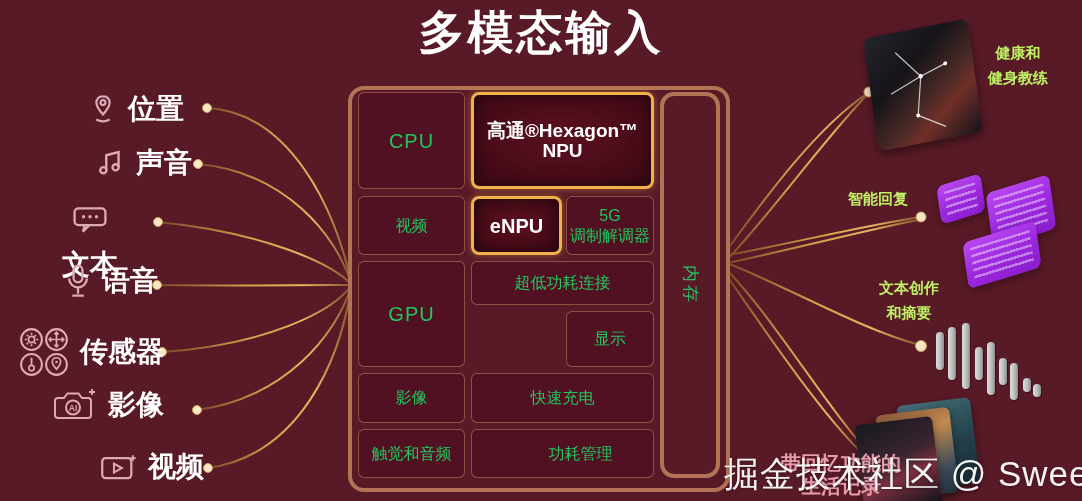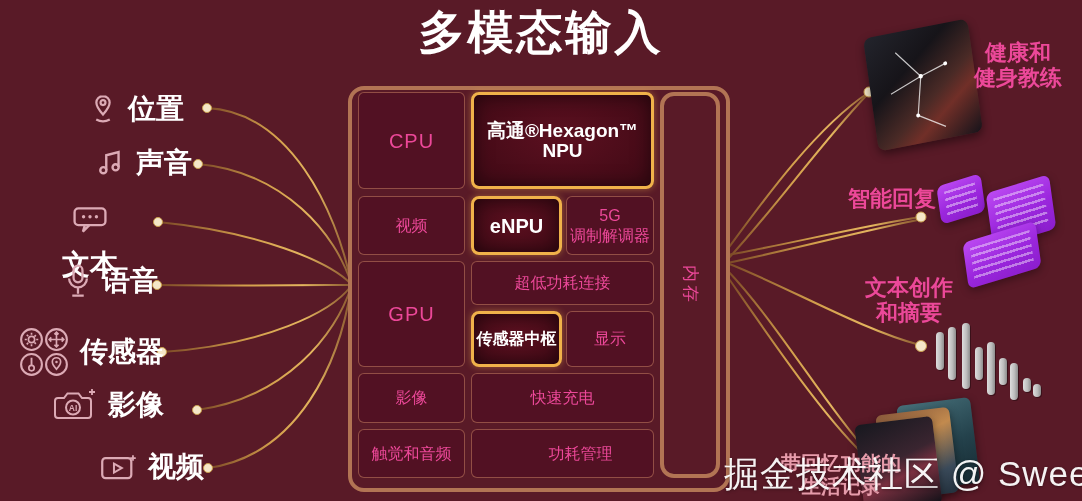--- a/index.html
+++ b/index.html
@@ -29,21 +29,21 @@
   #in-6{left:100px;top:448px;}
   
   .chip-outline{
     position:absolute;left:348px;top:86px;width:374px;height:398px;
     border:4px solid #b27454;border-radius:16px;z-index:2;
   }
   .blk{
     position:absolute;z-index:3;border-radius:6px;
     background:#521123;border:1px solid rgba(199,130,99,.55);
     display:flex;flex-direction:column;align-items:center;justify-content:center;
-    color:#ec4899;font-size:16px;line-height:20px;text-align:center;
+    color:#22c55e;font-size:16px;line-height:20px;text-align:center;
     box-sizing:border-box;
   }
   .blk.gold{
     border:3px solid #f0b24a;border-radius:8px;
     background:radial-gradient(ellipse at 50% 45%, #5c1020 0%, #420a16 85%);
     box-shadow:0 0 7px rgba(240,178,74,.45), inset 0 0 18px rgba(0,0,0,.5);
     color:#ffffff;font-weight:700;
   }
   .blk.latin{font-size:20px;letter-spacing:1px;}
   #b-cpu{left:358px;top:92px;width:107px;height:97px;}
@@ -58,21 +58,21 @@
   #b-imaging{left:358px;top:373px;width:107px;height:50px;}
   #b-fastcharge{left:471px;top:373px;width:183px;height:50px;}
   #b-haptics{left:358px;top:429px;width:107px;height:49px;}
   #b-power{left:471px;top:429px;width:183px;height:49px;padding-left:36px;}
   #b-memory{
     left:660px;top:92px;width:60px;height:386px;
     background:transparent;border:4px solid #b27454;border-radius:14px;
   }
   #b-memory .vtext{transform:rotate(90deg);white-space:nowrap;letter-spacing:3px;font-size:17px;}
   
-  .out-label{position:absolute;z-index:3;color:#ec4899;font-weight:700;font-size:22px;line-height:25px;text-align:center;}
+  .out-label{position:absolute;z-index:3;color:#bef264;font-weight:700;font-size:15px;line-height:25px;text-align:center;}
   #lab-health{left:960px;top:40px;width:116px;}
   #lab-reply{left:848px;top:186px;width:90px;text-align:left;}
   #lab-text{left:856px;top:275px;width:106px;}
   #lab-life{left:768px;top:452px;width:146px;color:#e79cab;font-size:20px;line-height:23px;}
   
   .photo-health{
     position:absolute;left:870px;top:28px;width:106px;height:114px;z-index:2;
     transform:rotate(-8deg) skewY(-3deg);border-radius:8px;overflow:hidden;
     background:linear-gradient(140deg,#23242c 0%,#161419 35%,#4a2a26 60%,#712f28 72%,#15131a 100%);
     box-shadow:0 4px 10px rgba(0,0,0,.45);
@@ -254,23 +254,20 @@
   <div class="blk" id="b-modem">
     <span>5G</span>
     <span>调制解调器</span>
   </div>
   <div class="blk latin" id="b-gpu">
       <span>GPU</span>
     </div>
   <div class="blk" id="b-lowpower">
       <span>超低功耗连接</span>
     </div>
-  <div class="blk gold" id="b-sensorhub">
-      <span>传感器中枢</span>
-    </div>
   <div class="blk" id="b-display">
       <span>显示</span>
     </div>
   <div class="blk" id="b-imaging">
       <span>影像</span>
     </div>
   <div class="blk" id="b-fastcharge">
       <span>快速充电</span>
     </div>
   <div class="blk" id="b-haptics">

